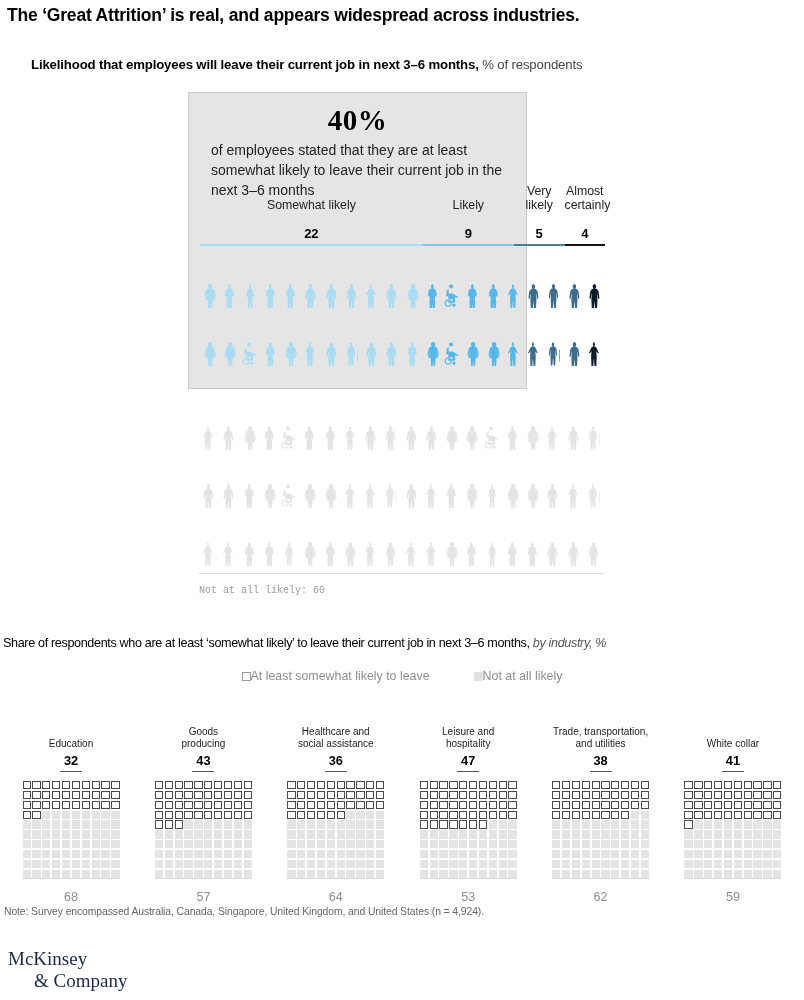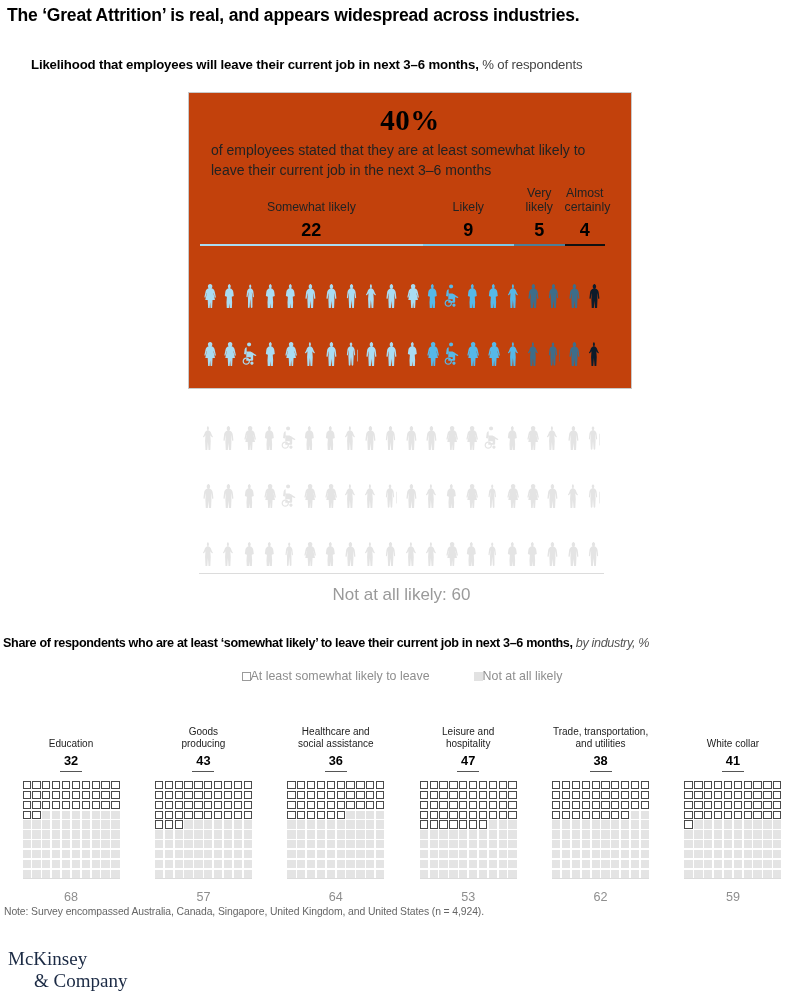--- a/index.html
+++ b/index.html
@@ -23,69 +23,69 @@
   #sub1 {
     position:absolute; left:7px; top:56px; width:790px;
     font-size:13.2px; line-height:1.3; letter-spacing:-0.15px;
   }
   #sub1 .b { font-weight:700; color:#000;padding-left:24px; }
   #sub1 .n { font-weight:400; color:#444; }
 
   
   #panel {
     position:absolute; left:188px; top:92px;
-    width:444px; height:297px;
-    border:1px solid #c9c9c9; background:#c2410c;
+    width:339px; height:297px;
+    border:1px solid #c9c9c9; background:#e5e5e5;
   }
   #bigpct {
     position:absolute; left:0; right:0; top:11px;
     text-align:center;
     font-family:"Liberation Serif", serif;
     font-size:29px; font-weight:700; color:#000;
     letter-spacing:0.5px;
   }
   #bigdesc {
     position:absolute; left:22px; right:22px; top:48px;
     text-align:left; font-size:14px; line-height:1.42;
     color:#222;
   }
 
   
   #cats { position:absolute; left:11px; top:107px; width:405px; height:46px; }
   .cat { position:absolute; text-align:center; }
   .cat .clab { font-size:12.3px; color:#222; line-height:1.14; }
-  .cat .cval { font-size:18px; font-weight:700; color:#000; margin-top:6px; }
+  .cat .cval { font-size:13px; font-weight:700; color:#000; margin-top:14px; }
   .cat .crule { height:1.6px; margin-top:3px; width:100%; }
 
   
   #picrows { position:absolute; left:11px; top:157px; width:405px; }
   .prow { height:58px; position:relative; white-space:nowrap; font-size:0; }
   .prow .fig { display:inline-block; width:20.25px; height:58px; vertical-align:top; }
   .prow .fig svg { width:100%; height:100%; display:block; }
 
   
   #grayzone { position:absolute; left:199px; top:392px; width:405px; }
   .grow { height:58px; position:relative; white-space:nowrap; font-size:0; }
   .grow .fig { display:inline-block; width:20.25px; height:58px; vertical-align:top; }
   .grow .fig svg { width:100%; height:100%; display:block; }
   #grayrule {
     position:absolute; left:199px; top:573px; width:405px; height:1px;
     background:#dcdcdc;
   }
   #graylabel {
     position:absolute; left:199px; top:585px; width:405px;
-    text-align:center; font-size:17px; color:#9a9a9a;
+    text-align:left; font-size:10px; color:#9a9a9a;font-family:Liberation Mono, monospace;
   }
 
   
   #sub2 {
     position:absolute; left:3px; top:635px; width:798px;
     font-size:12.6px; line-height:1.3; letter-spacing:-0.35px;
   }
-  #sub2 .b { font-weight:700; color:#000; }
+  #sub2 .b { font-weight:400; color:#000; }
   #sub2 .n { font-weight:400; color:#555;font-style:italic; }
 
   
   #legend {
     position:absolute; left:0; top:669px; width:804px;
     display:flex; justify-content:center; align-items:center; gap:44px;
     font-size:12.4px; color:#8e8e8e;
   }
   .lgitem { display:flex; align-items:center; }
   .sw { width:9px; height:9px; display:inline-block; }

